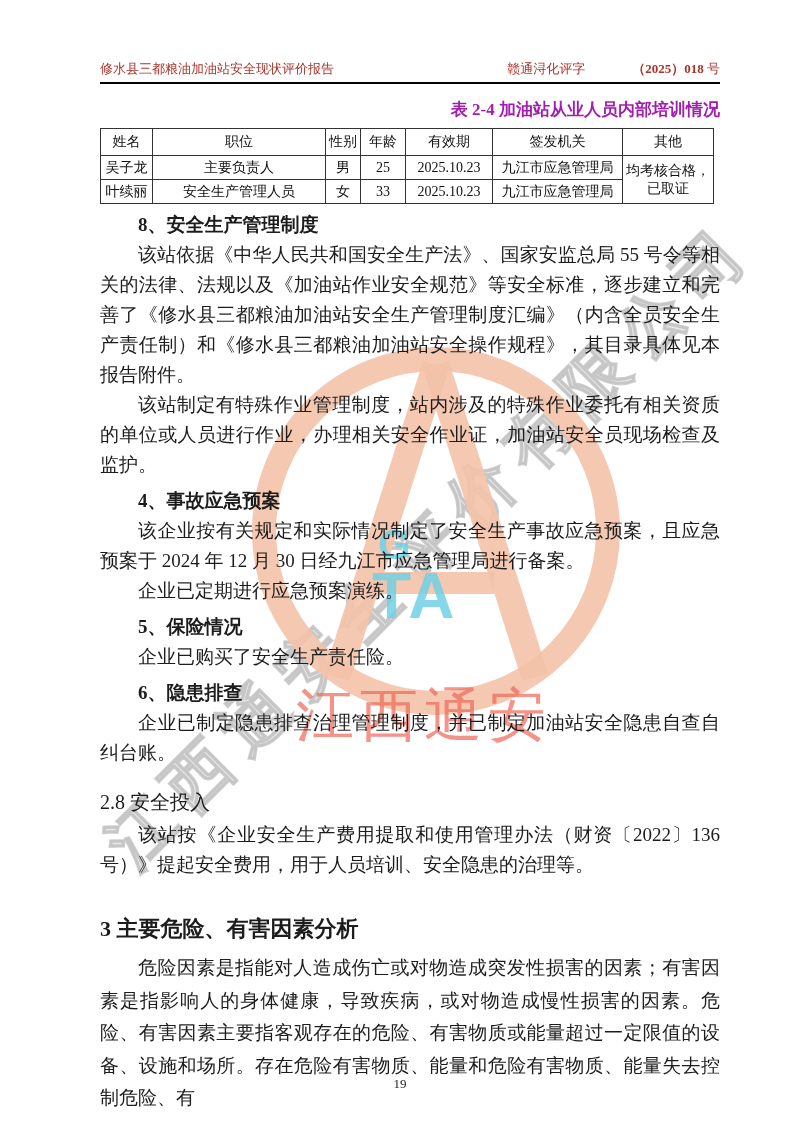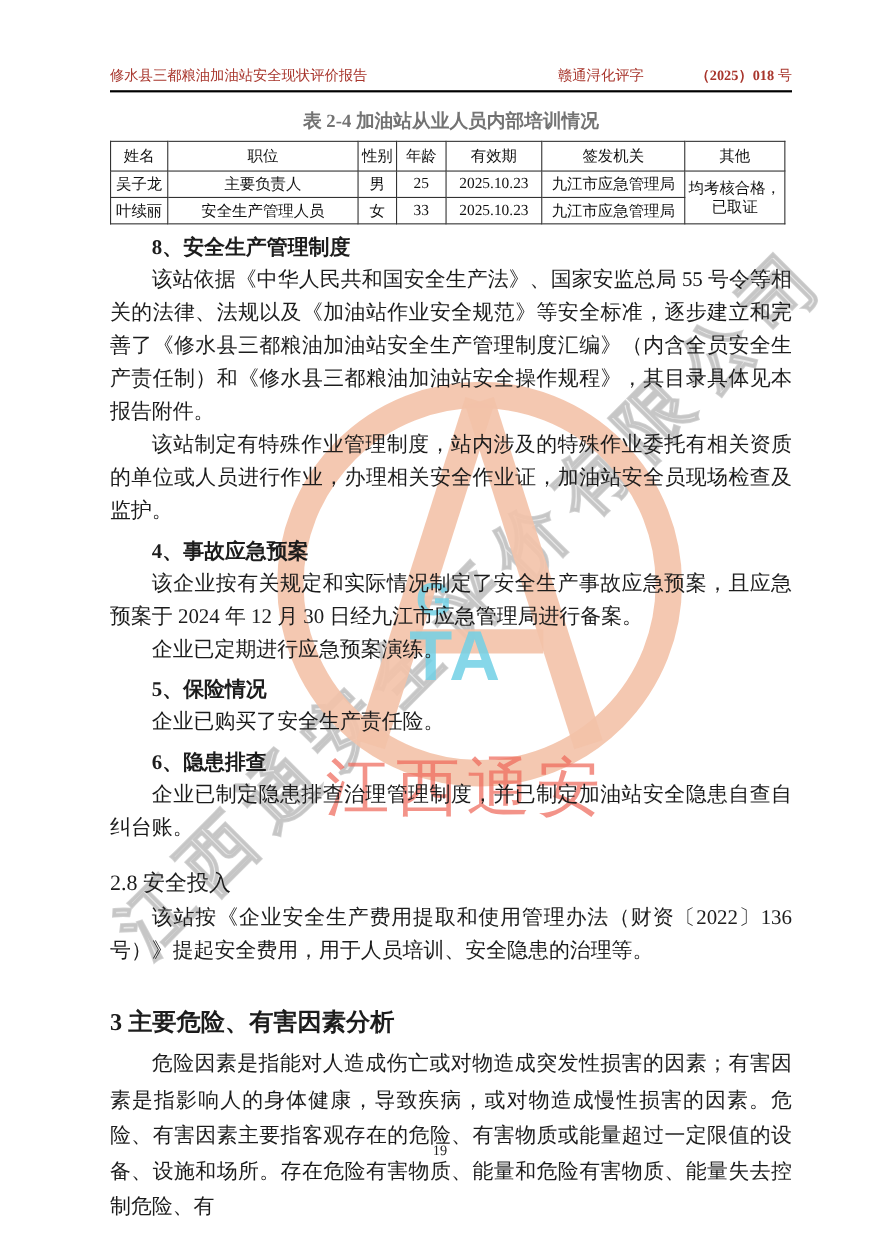--- a/index.html
+++ b/index.html
@@ -39,22 +39,22 @@
   }
   
   .content{position:relative;z-index:1;padding:60px 80px 0 100px;}
   .doc-header{
     display:flex;justify-content:space-between;align-items:flex-end;
     font-size:13px;color:#a8352c;
     border-bottom:2px solid #000000;padding-bottom:4px;
   }
   .doc-header .num-bold{font-weight:bold;margin-left:47px;}
   .tbl-title{
-    text-align:center;font-weight:bold;font-size:17px;
-    margin-top:14px;color:#737373;
+    text-align:right;font-weight:bold;font-size:17px;
+    margin-top:14px;color:#a21caf;
   }
   table.train{
     border-collapse:collapse;margin-top:7px;
     table-layout:fixed;width:613px;
     font-size:14px;color:#111;
   }
   table.train th,table.train td{
     border:1.4px solid #333;
     text-align:center;vertical-align:middle;
     padding:1px 2px;font-weight:normal;
@@ -65,21 +65,21 @@
   
   .sec-h{font-weight:bold;font-size:19px;margin:8px 0 2px 0;text-indent:2em;}
   .para{
     font-size:19px;line-height:30px;text-indent:2em;
     text-align:justify;margin:0;
   }
   .h-28{font-weight:normal;font-size:20px;margin:21px 0 4px 0;}
   .h-ch3{font-weight:bold;font-size:22px;margin:34px 0 8px 0;}
   .para-big{font-size:19px;line-height:32.5px;text-indent:2em;text-align:justify;margin:0;}
   .page-num{
-    position:absolute;left:0;top:1038px;width:100%;
+    position:absolute;left:0;top:1076px;width:100%;
     text-align:center;font-size:13px;color:#222;z-index:1;
   }
 </style>
 </head>
 <body>
 
 <div class="page">
 
   <div class="wm-layer">
     <div class="wm-diag">江西通安全评价有限公司</div>

